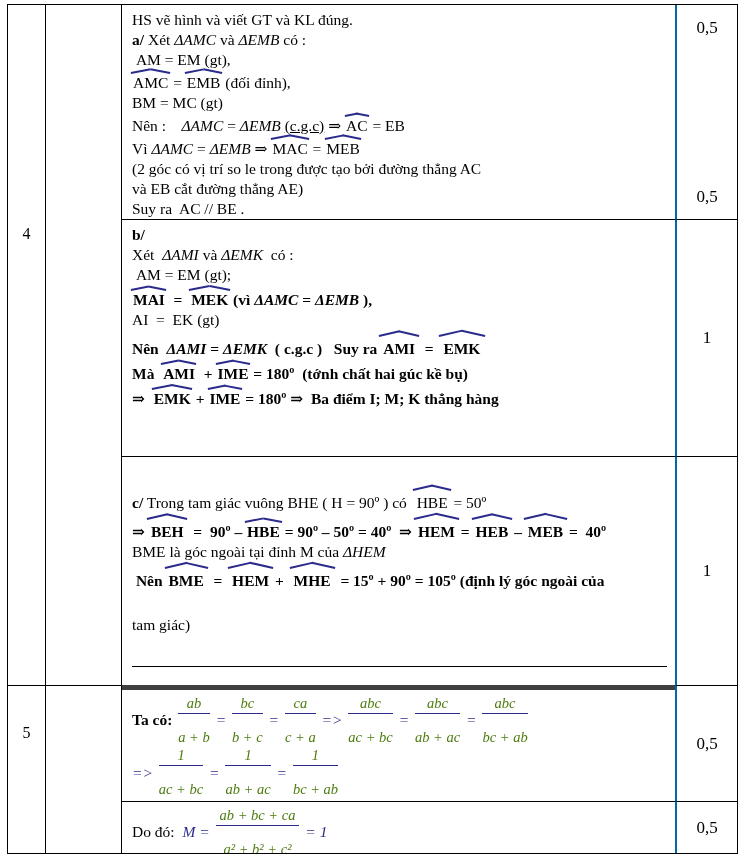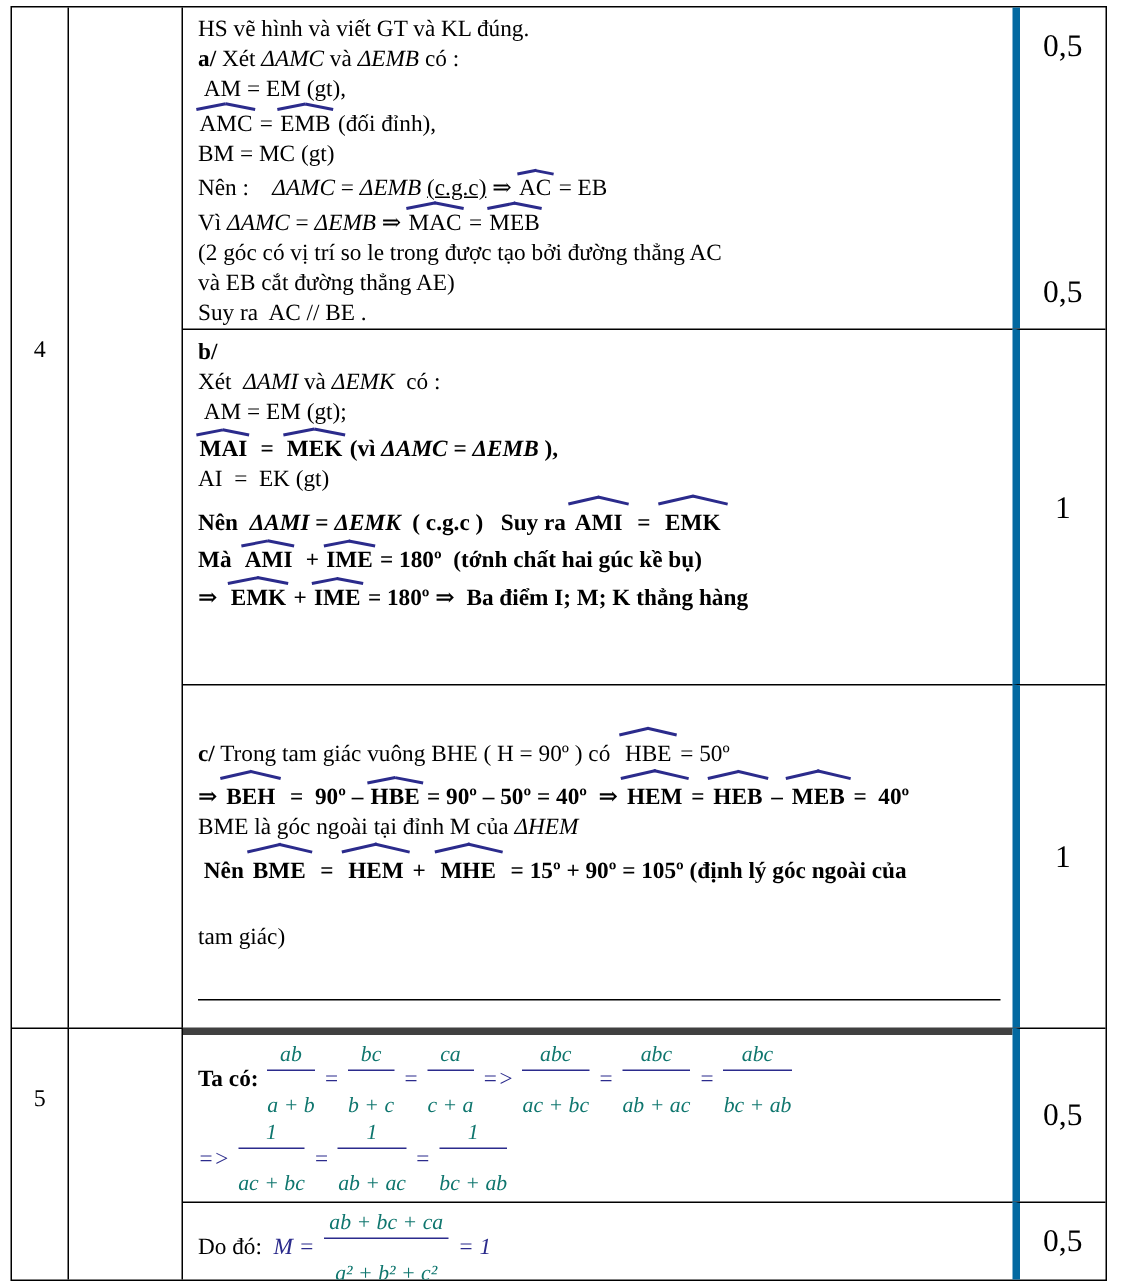--- a/index.html
+++ b/index.html
@@ -40,26 +40,26 @@
   .cell-c  { grid-area: 3 / 3 / 4 / 4; border-top: 1px solid #000; }
   .score-c { grid-area: 3 / 4 / 4 / 5; border-top: 1px solid #000; }
   .q5num { grid-area: 4 / 1 / 6 / 2; border-top: 1px solid #000; padding-top: 38px; }
   .q5sub { grid-area: 4 / 2 / 6 / 3; border-top: 1px solid #000; }
   .cell-r1  { grid-area: 4 / 3 / 5 / 4; border-top: 5px solid #404040; }
   .score-r1 { grid-area: 4 / 4 / 5 / 5; border-top: 1px solid #000; }
   .cell-r2  { grid-area: 5 / 3 / 6 / 4; border-top: 1px solid #000; }
   .score-r2 { grid-area: 5 / 4 / 6 / 5; border-top: 1px solid #000; }
 
   .score {
-    border-left: 5px solid #0369a1;
+    border-left: 2px solid #0369a1;
     display: flex;
     flex-direction: column;
     align-items: center;
     justify-content: center;
-    font-size: 21px;
+    font-size: 17px;
   }
   .score.split {
     justify-content: space-between;
     padding: 13px 0 12px 0;
   }
 
   .content { padding: 5px 8px 0 10px; }
 
   .line { min-height: 20px; line-height: 20px; white-space: pre-wrap; }
   .padtop  { margin-top: 2px; font-weight: bold; }
@@ -96,21 +96,21 @@
   .s-hat::before  { top: 2px; left: -2%;  width: 54%; transform: rotate(-11deg); transform-origin: left bottom; }
   .s-hat::after   { top: 2px; right: -2%; width: 54%; transform: rotate(11deg);  transform-origin: right bottom; }
   .s-hat2::before { top: 3px; left: -5%;  width: 58%; transform: rotate(-13deg); transform-origin: left bottom; }
   .s-hat2::after  { top: 3px; right: -5%; width: 58%; transform: rotate(13deg);  transform-origin: right bottom; }
 
   
   .frac {
     display: inline-block;
     vertical-align: middle;
     text-align: center;
-    color: #0f766e;
+    color: #4d7c0f;
     font-style: italic;
     font-size: 14.5px;
     line-height: 1.15;
     margin: 0 2px;
   }
   .frac .num { display: block; border-bottom: 1px solid #2b2b8c; padding: 0 4px 1px; }
   .frac .den { display: block; padding-top: 15px; }
 </style>
 </head>
 <body>

